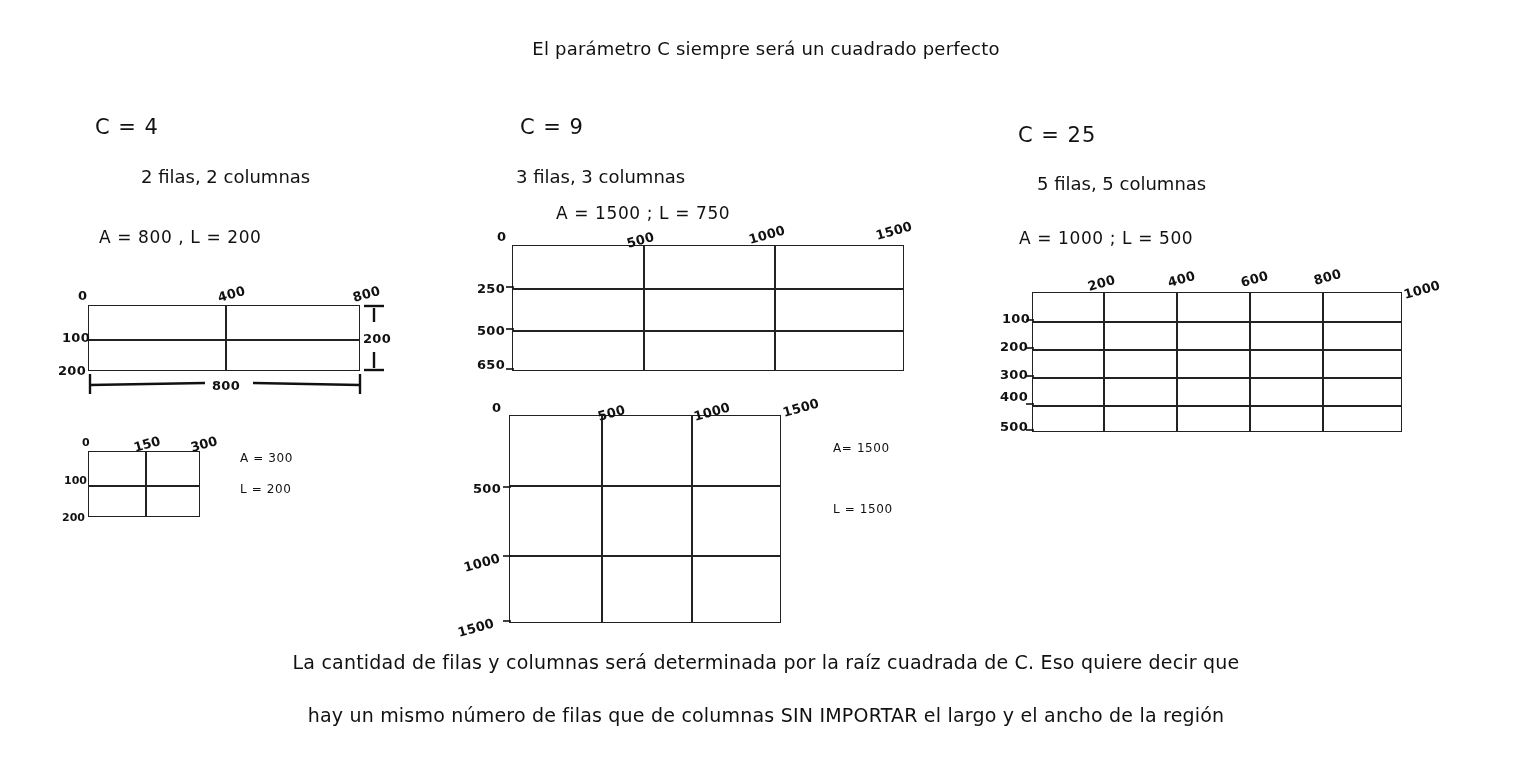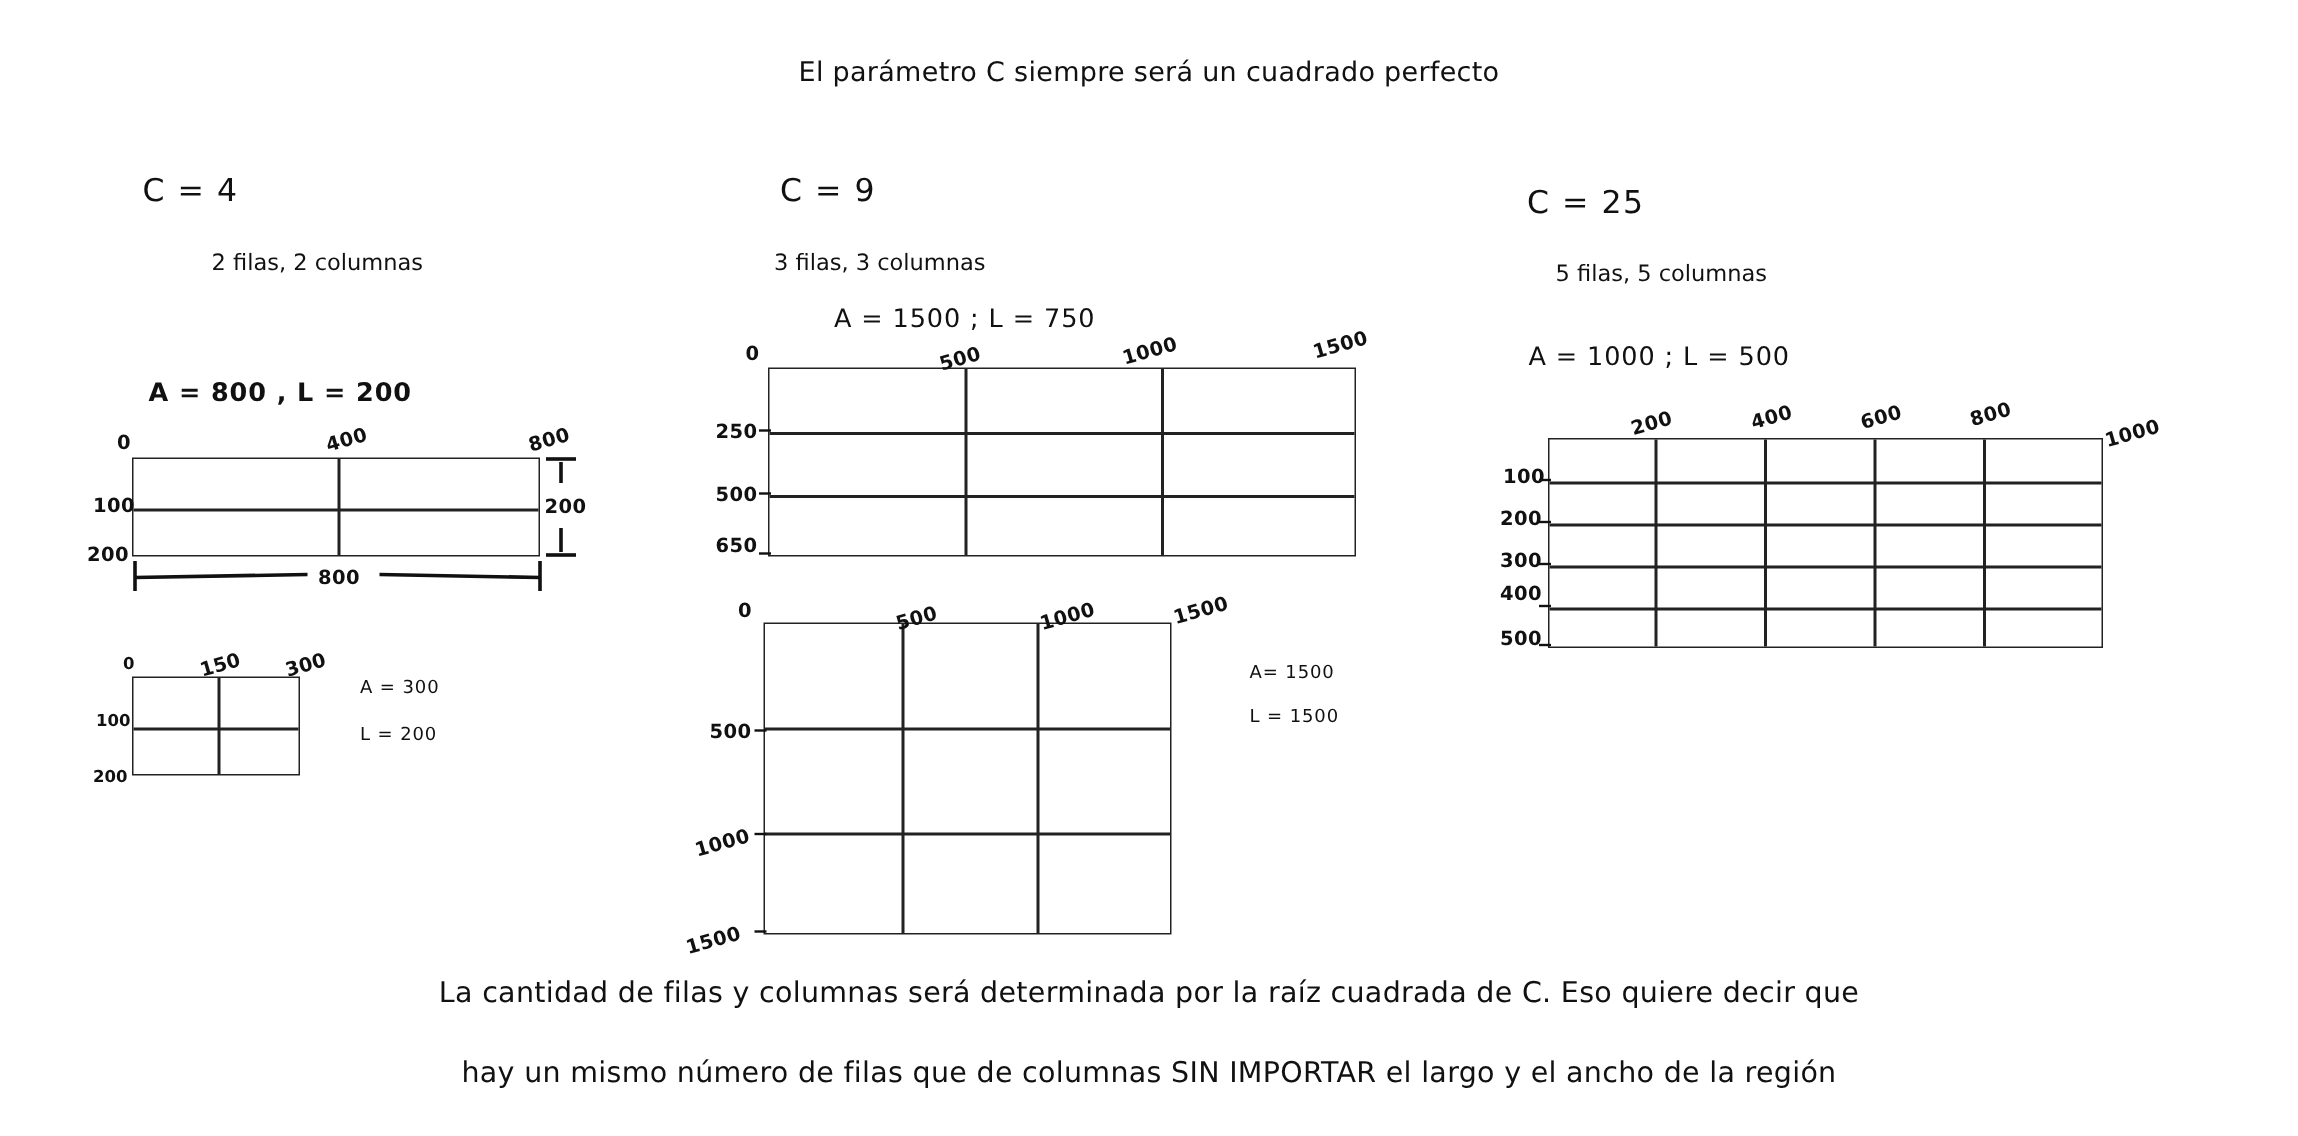--- a/index.html
+++ b/index.html
@@ -24,21 +24,21 @@
     text-align: center;
     font-size: 18px;
     letter-spacing: 0.2px;
   }
 
   .section-label {
     font-size: 21px;
     letter-spacing: 1px;
   }
   .section-sub {
-    font-size: 15px;
+    font-size: 18px;
   }
   .formula {
     font-size: 17px;
     letter-spacing: 0.6px;
   }
   .formula-sm {
     font-size: 12px;
     letter-spacing: 0.6px;
   }
   .tick {
@@ -88,21 +88,21 @@
   }
 </style>
 </head>
 <body>
 
 <div class="abs title">El parámetro C siempre será un cuadrado perfecto</div>
 
 <div class="abs section-label" style="left:95px; top:115px;">C = 4</div>
 <div class="abs section-sub" style="left:141px; top:166px;">2 filas, 2 columnas</div>
 
-<div class="abs formula" style="left:99px; top:252px;font-weight:bold;">A = 800  ,  L = 200</div>
+<div class="abs formula" style="left:99px; top:227px;">A = 800  ,  L = 200</div>
 
 <div class="grid" style="left:88px; top:305px; width:272px; height:66px;">
   <div class="vline" style="left:136px;"></div>
   <div class="hline" style="top:33px;"></div>
 </div>
 <div class="abs tick" style="left:78px; top:288px;">0</div>
 <div class="abs tick tick-rot" style="left:220px; top:290px;">400</div>
 <div class="abs tick tick-rot" style="left:355px; top:290px;">800</div>
 <div class="abs tick" style="left:62px; top:330px;">100</div>
 <div class="abs tick" style="left:58px; top:363px;">200</div>
@@ -147,21 +147,21 @@
   <div class="hline" style="top:139px;"></div>
 </div>
 <div class="abs tick" style="left:492px; top:400px;">0</div>
 <div class="abs tick tick-rot" style="left:600px; top:409px;">500</div>
 <div class="abs tick tick-rot" style="left:696px; top:409px;">1000</div>
 <div class="abs tick tick-rot" style="left:785px; top:405px;">1500</div>
 <div class="abs tick" style="left:473px; top:481px;">500</div>
 <div class="abs tick tick-rot" style="left:466px; top:560px;">1000</div>
 <div class="abs tick tick-rot" style="left:460px; top:625px;">1500</div>
 <div class="abs formula-sm" style="left:833px; top:441px;text-align:center;">A= 1500</div>
-<div class="abs formula-sm" style="left:833px; top:470px;">L = 1500</div>
+<div class="abs formula-sm" style="left:833px; top:502px;">L = 1500</div>
 
 <div class="abs section-label" style="left:1018px; top:123px;">C = 25</div>
 <div class="abs section-sub" style="left:1037px; top:173px;">5 filas, 5 columnas</div>
 
 <div class="abs formula" style="left:1019px; top:228px;">A = 1000  ;  L = 500</div>
 
 <div class="grid" style="left:1032px; top:292px; width:370px; height:140px;">
   <div class="vline" style="left:70px;"></div>
   <div class="vline" style="left:143px;"></div>
   <div class="vline" style="left:216px;"></div>

